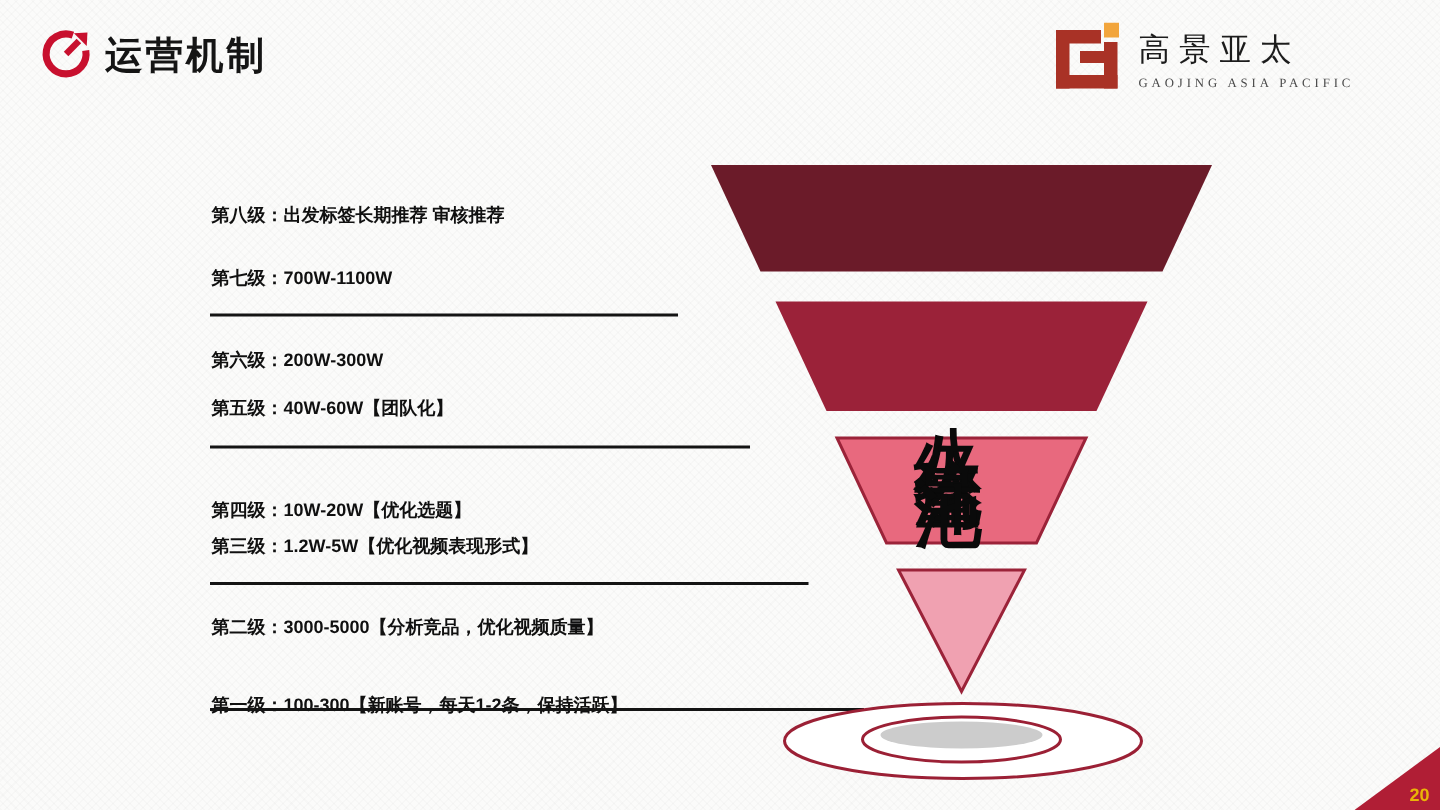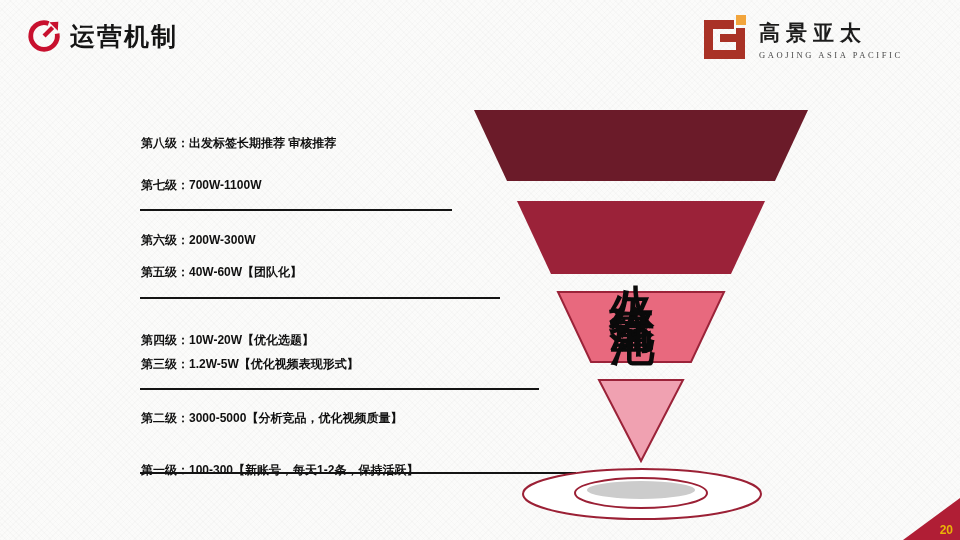--- a/index.html
+++ b/index.html
@@ -23,21 +23,21 @@
     font-size: 25px; font-weight: 700; color: #151515; letter-spacing: 2px;
     white-space: nowrap;
   }
 
   
   .logo { position: absolute; left: 703px; top: 15px; display: flex; align-items: flex-start; }
   .logo-mark { width: 46px; height: 46px; }
   .logo-text { margin-left: 10px; padding-top: 4px; }
   .logo-name {
     font-family: "Liberation Serif", "DejaVu Serif", serif;
-    font-size: 21px; font-weight: 700; color: #1c1c1c; letter-spacing: 6px; white-space: nowrap;
+    font-size: 21px; font-weight: 400; color: #1c1c1c; letter-spacing: 6px; white-space: nowrap;
   }
   .logo-sub {
     font-family: "Liberation Serif", "DejaVu Serif", serif;
     font-size: 8.5px; color: #4a4a4a; letter-spacing: 2.6px; margin-top: 3px; white-space: nowrap;
   }
 
   
   .lvl {
     position: absolute; left: 141px; height: 24px; line-height: 24px;
     font-size: 12px; font-weight: 700; color: #101010; white-space: nowrap;

